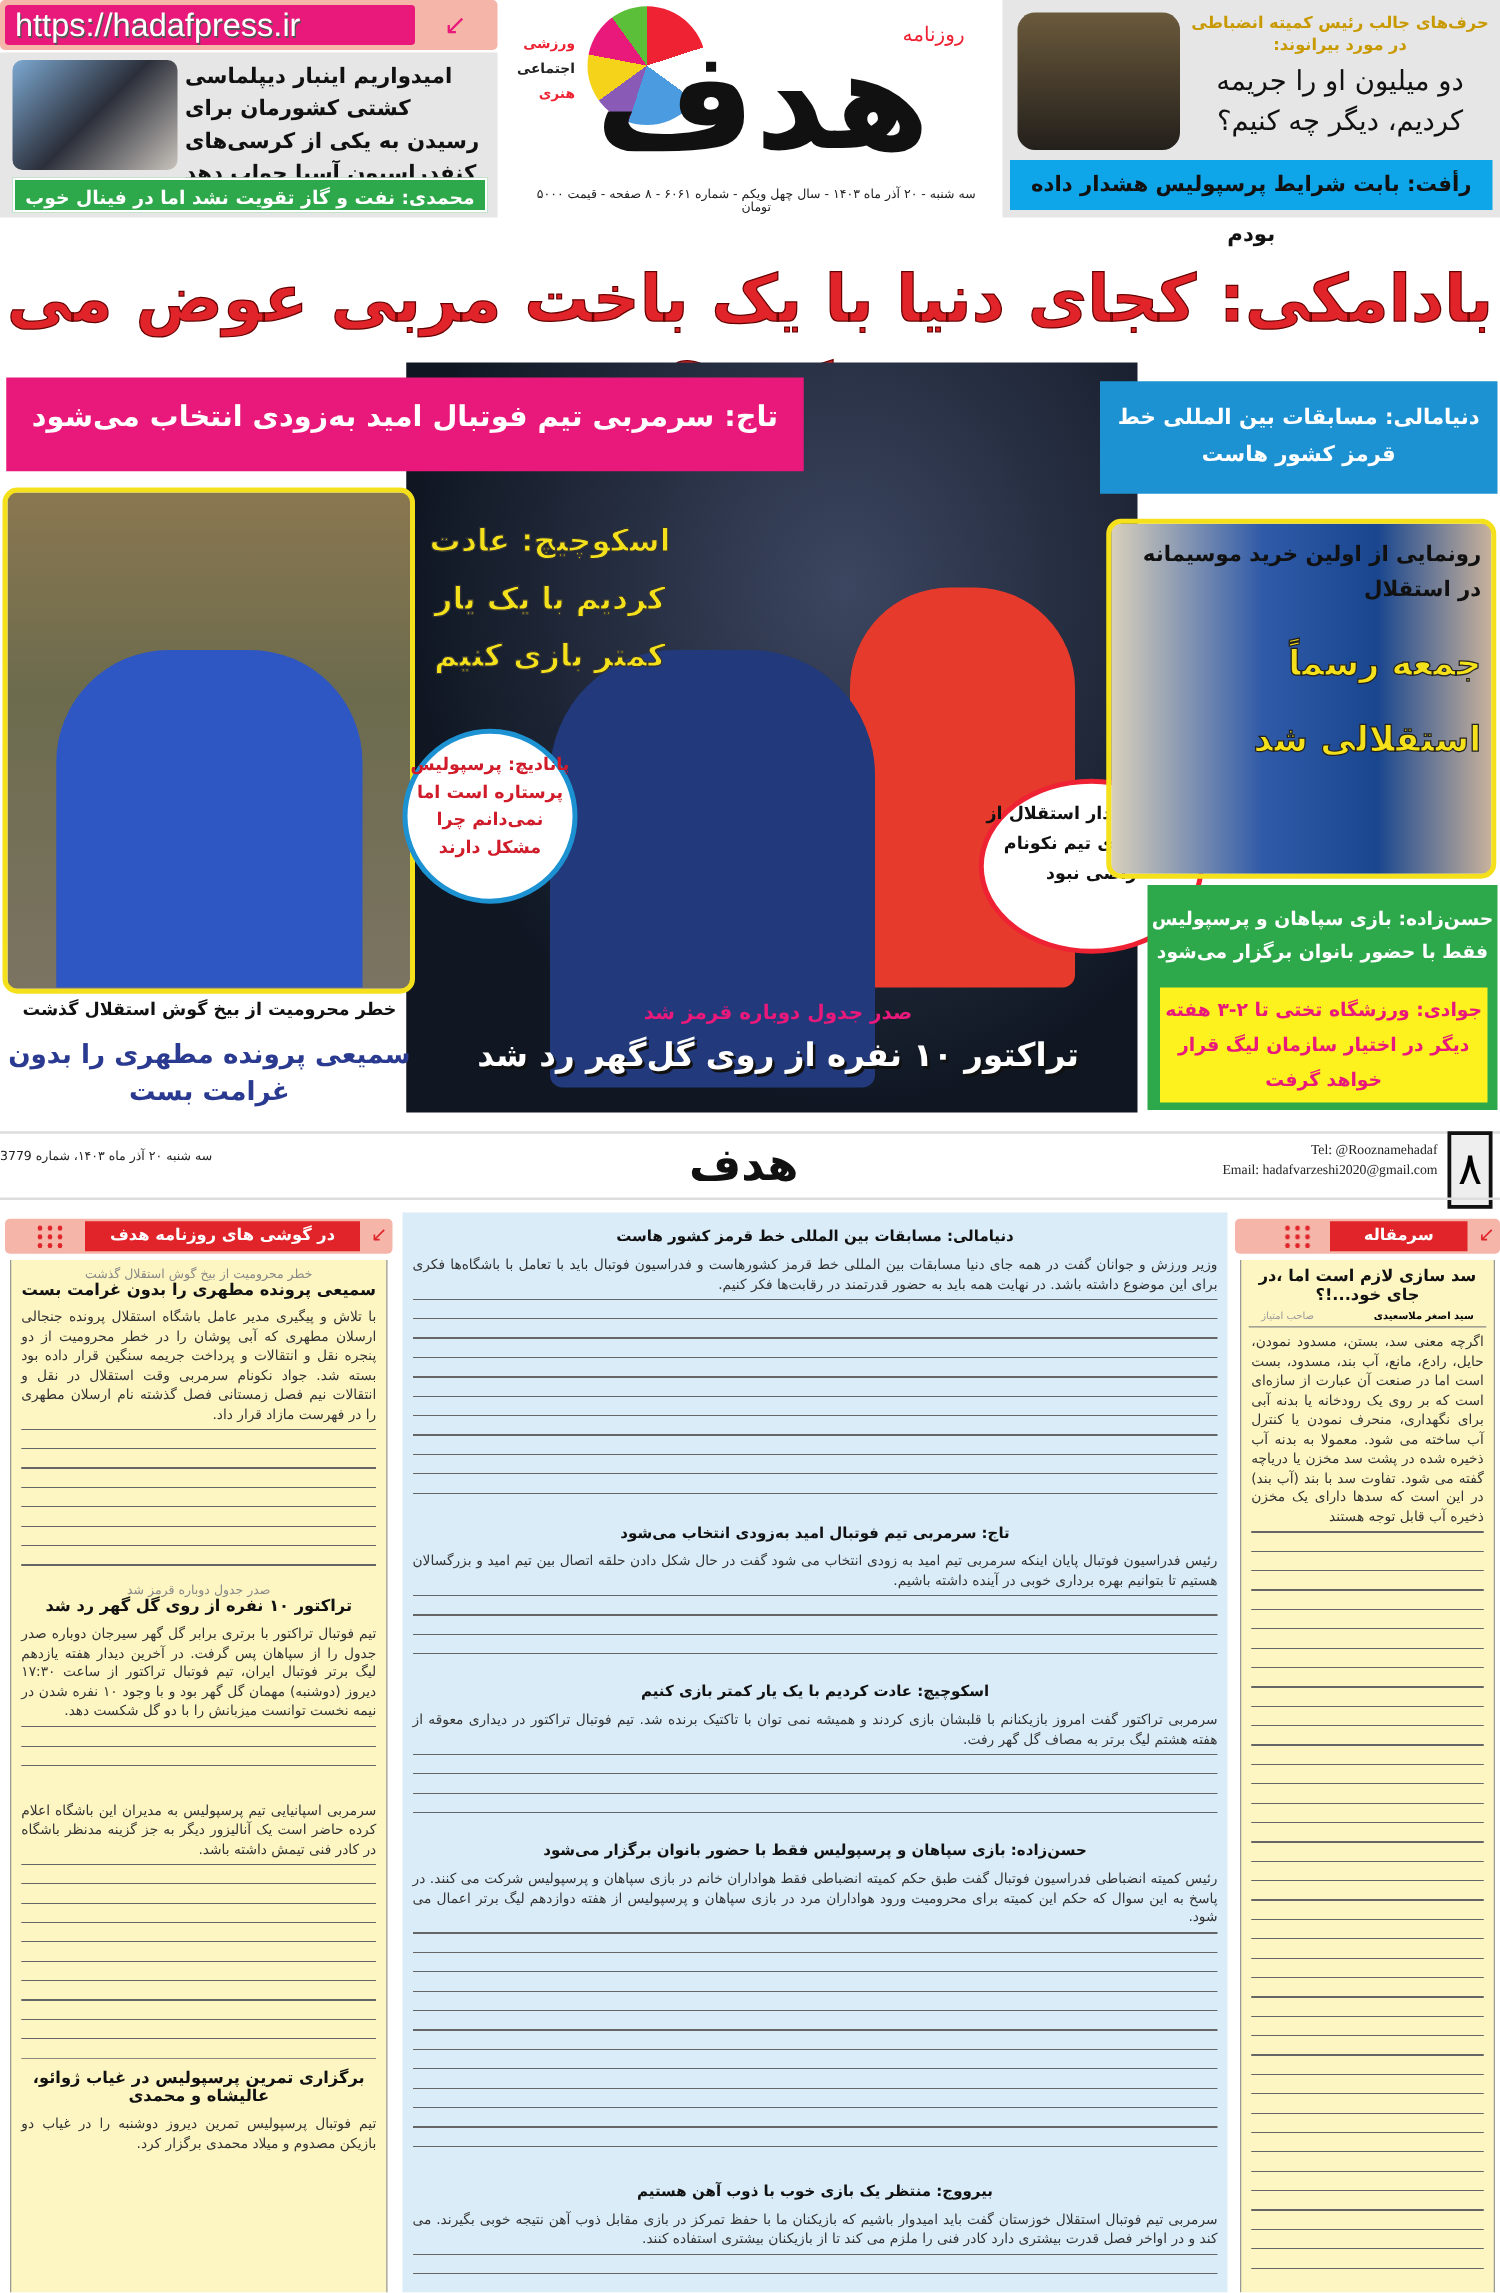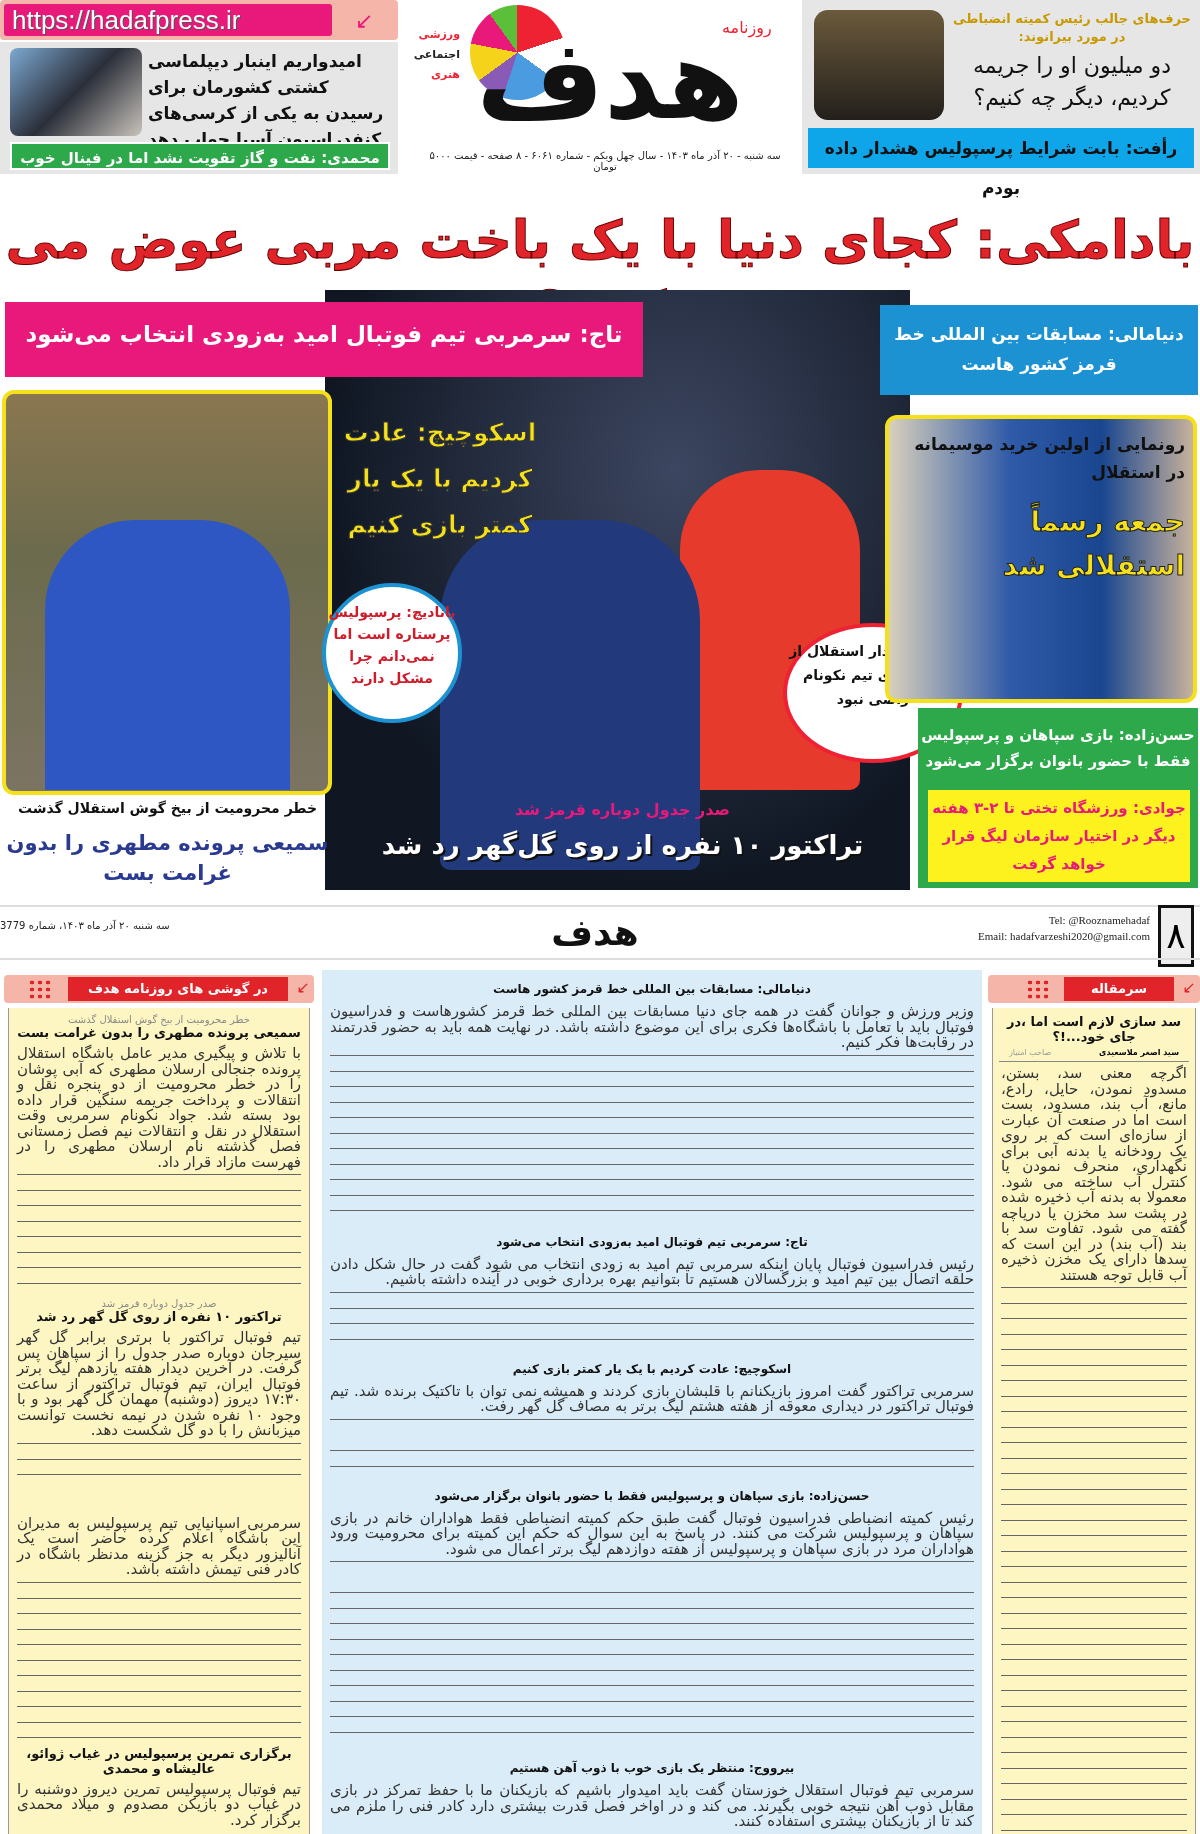--- a/index.html
+++ b/index.html
@@ -36,21 +36,21 @@
 #left-player{left:45px;top:520px;width:245px;height:270px;background:#2f57c3;border-radius:90px 90px 0 0}
 #left-kicker{left:0;top:800px;width:335px;text-align:center;font-size:14px;font-weight:bold;color:#111}
 #left-title{left:0;top:828px;width:335px;text-align:center;font-size:21px;font-weight:bold;color:#2b3a91;line-height:30px}
 #sko-text{left:330px;top:410px;width:220px;text-align:center;font-size:25px;font-weight:bold;color:#f5e11b;line-height:46px;-webkit-text-stroke:1px #333}
 #circle-left{left:322px;top:583px;width:140px;height:140px;border-radius:50%;background:#fff;border:4px solid #1c92d2;text-align:center;font-size:14px;font-weight:bold;color:#d01c2a;line-height:22px;padding-top:14px}
 #circle-right{left:783px;top:623px;width:180px;height:140px;border-radius:50%;background:#fff;border:4px solid #e23;text-align:center;font-size:14px;font-weight:bold;color:#111;line-height:24px;padding-top:12px}
 #tr-kick{left:330px;top:800px;width:585px;text-align:center;font-size:16px;font-weight:bold;color:#e8197a}
 #tr-main{left:330px;top:830px;width:585px;text-align:center;font-size:26px;font-weight:bold;color:#fff;text-shadow:2px 2px 0 #111}
 #right-photo{left:885px;top:415px;width:312px;height:288px;border:4px solid #f5e11b;border-radius:12px;background:linear-gradient(90deg,#d9d0bc,#2f5aa8 40%,#19468f 70%,#c8b29c)}
 #rp-text1{left:905px;top:430px;width:280px;text-align:right;font-size:17px;font-weight:bold;color:#111;line-height:28px}
-#rp-text2{left:905px;top:500px;width:280px;text-align:right;font-size:28px;font-weight:bold;color:#f5e11b;line-height:44px;-webkit-text-stroke:1px #222}
+#rp-text2{left:905px;top:500px;width:280px;text-align:right;font-size:28px;font-weight:bold;color:#f5e11b;line-height:61px;-webkit-text-stroke:1px #222}
 #green-box{left:918px;top:708px;width:280px;height:180px;background:#2da84a}
 #green-text{left:918px;top:722px;width:280px;text-align:center;color:#fff;font-size:15px;font-weight:bold;line-height:26px}
 #yellow-in{left:928px;top:790px;width:262px;height:92px;background:#fdf11e;text-align:center;color:#e8197a;font-size:15px;font-weight:bold;line-height:28px;padding-top:4px}
 
 #hr1{left:0;top:905px;width:1200px;height:2px;background:#ddd}
 #hr2{left:0;top:958px;width:1200px;height:2px;background:#ddd}
 #page8-date{left:0;top:920px;width:200px;direction:rtl;text-align:left;font-size:10px;color:#222}
 #mini-logo{left:520px;top:910px;width:150px;height:45px;font-size:36px;font-weight:bold;text-align:center;color:#111;line-height:45px}
 #contact{left:960px;top:912px;width:190px;direction:ltr;text-align:right;font-family:"Liberation Serif",serif;font-size:11px;color:#222;line-height:16px}
 #page-num{left:1158px;top:905px;width:36px;height:62px;border:3px solid #111;background:#eee;text-align:center;font-size:36px;line-height:56px}
@@ -60,21 +60,21 @@
 .sec .arr{position:absolute;top:3px;color:#e0242a;font-size:16px}
 .sec .dots{position:absolute;top:4px;width:24px;height:20px;background:radial-gradient(circle,#e0242a 35%,transparent 40%) 0 0/8px 7px}
 #sec-right{left:988px;top:975px;width:212px}
 #sec-left{left:4px;top:975px;width:310px}
 
 .col{background:#fef6c2}
 #col-right{left:992px;top:1008px;width:204px;height:826px;border-left:1px solid #999;border-right:1px solid #999}
 #col-left{left:8px;top:1008px;width:302px;height:826px;border-left:1px solid #999;border-right:1px solid #999}
 #col-mid{left:322px;top:970px;width:660px;height:864px;background:#d9ecf8}
 .art-title{text-align:center;font-weight:bold;color:#111}
-.body{font-size:15px;line-height:15.5px;color:#333;text-align:justify;padding:0 8px}
+.body{font-size:11px;line-height:15.5px;color:#333;text-align:justify;padding:0 8px}
 .kick{text-align:center;font-size:10px;color:#888}
 .fill{color:transparent;background:repeating-linear-gradient(#0000 0 4px,#666 4px 5px,#0000 5px 15.5px);background-clip:content-box}
 </style>
 </head>
 <body>
 
 <div class="abs" id="url-bar"></div>
 <div class="abs" id="url-pink">https://hadafpress.ir</div>
 <div class="abs" id="url-arrow">↙</div>
 
@@ -166,21 +166,21 @@
     <div class="body" style="margin-top:6px">با تلاش و پیگیری مدیر عامل باشگاه استقلال پرونده جنجالی ارسلان مطهری که آبی پوشان را در خطر محرومیت از دو پنجره نقل و انتقالات و پرداخت جریمه سنگین قرار داده بود بسته شد. جواد نکونام سرمربی وقت استقلال در نقل و انتقالات نیم فصل زمستانی فصل گذشته نام ارسلان مطهری را در فهرست مازاد قرار داد.</div>
     <div class="body fill" style="height:120px"></div>
   </div>
   <div style="padding-top:8px">
     <div class="kick">صدر جدول دوباره قرمز شد</div>
     <div class="art-title" style="font-size:13px">تراکتور ۱۰ نفره از روی گل گهر رد شد</div>
     <div class="body" style="margin-top:6px">تیم فوتبال تراکتور با برتری برابر گل گهر سیرجان دوباره صدر جدول را از سپاهان پس گرفت. در آخرین دیدار هفته یازدهم لیگ برتر فوتبال ایران، تیم فوتبال تراکتور از ساعت ۱۷:۳۰ دیروز (دوشنبه) مهمان گل گهر بود و با وجود ۱۰ نفره شدن در نیمه نخست توانست میزبانش را با دو گل شکست دهد.</div>
     <div class="body fill" style="height:50px"></div>
   </div>
   <div style="padding-top:8px">
-    <div class="body" style="margin-top:19px">سرمربی اسپانیایی تیم پرسپولیس به مدیران این باشگاه اعلام کرده حاضر است یک آنالیزور دیگر به جز گزینه مدنظر باشگاه در کادر فنی تیمش داشته باشد.</div>
+    <div class="body" style="margin-top:6px">سرمربی اسپانیایی تیم پرسپولیس به مدیران این باشگاه اعلام کرده حاضر است یک آنالیزور دیگر به جز گزینه مدنظر باشگاه در کادر فنی تیمش داشته باشد.</div>
     <div class="body fill" style="height:160px"></div>
   </div>
   <div style="padding-top:8px">
     <div class="art-title" style="font-size:13px">برگزاری تمرین پرسپولیس در غیاب ژوائو، عالیشاه و محمدی</div>
     <div class="body" style="margin-top:6px">تیم فوتبال پرسپولیس تمرین دیروز دوشنبه را در غیاب دو بازیکن مصدوم و میلاد محمدی برگزار کرد.</div>
   </div>
 </div>
 
 <div class="abs" id="col-mid">
   <div style="padding-top:12px">

